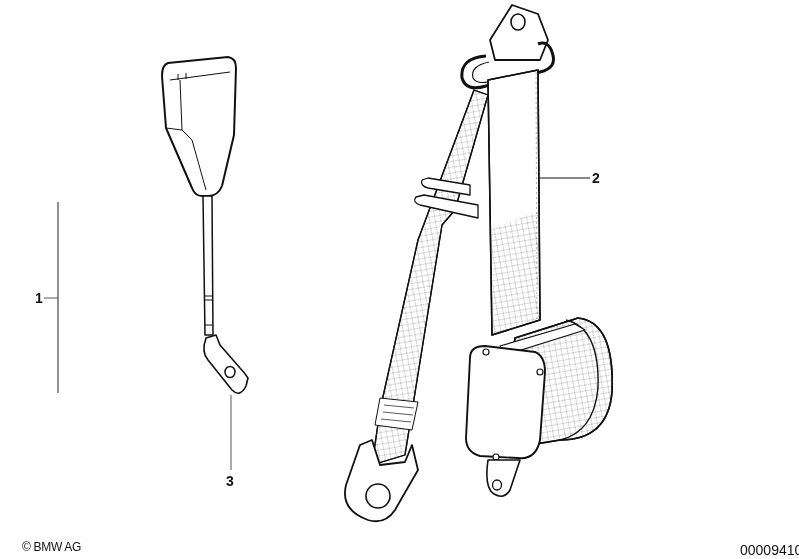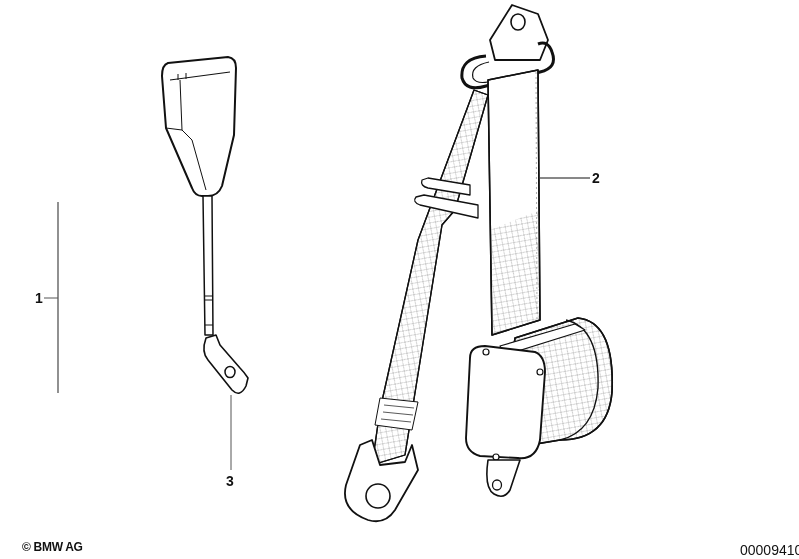--- a/index.html
+++ b/index.html
@@ -29,21 +29,21 @@
       color: #111111;
       line-height: 1;
     }
     .footer-text {
       position: absolute;
       font-family: "Liberation Sans", sans-serif;
       font-size: 12px;
       color: #111111;
       line-height: 1;
     }
-    .copyright { left: 22px; top: 541px; font-weight: bold; letter-spacing: -0.3px; }
+    .copyright { left: 22px; top: 541px; font-weight: normal; letter-spacing: -0.3px; }
     .diagram-id { left: 740px; top: 543px; font-size: 14px; }
   </style>
 </head>
 <body>
 
 <svg id="diagram" viewBox="0 0 799 559" xmlns="http://www.w3.org/2000/svg">
   <defs>
     <pattern id="mesh" width="8" height="8" patternUnits="userSpaceOnUse" patternTransform="rotate(35)">
       <path d="M0 0 L8 8 M8 0 L0 8" stroke="#9a9a9a" stroke-width="0.5" fill="none"></path>
     </pattern>

